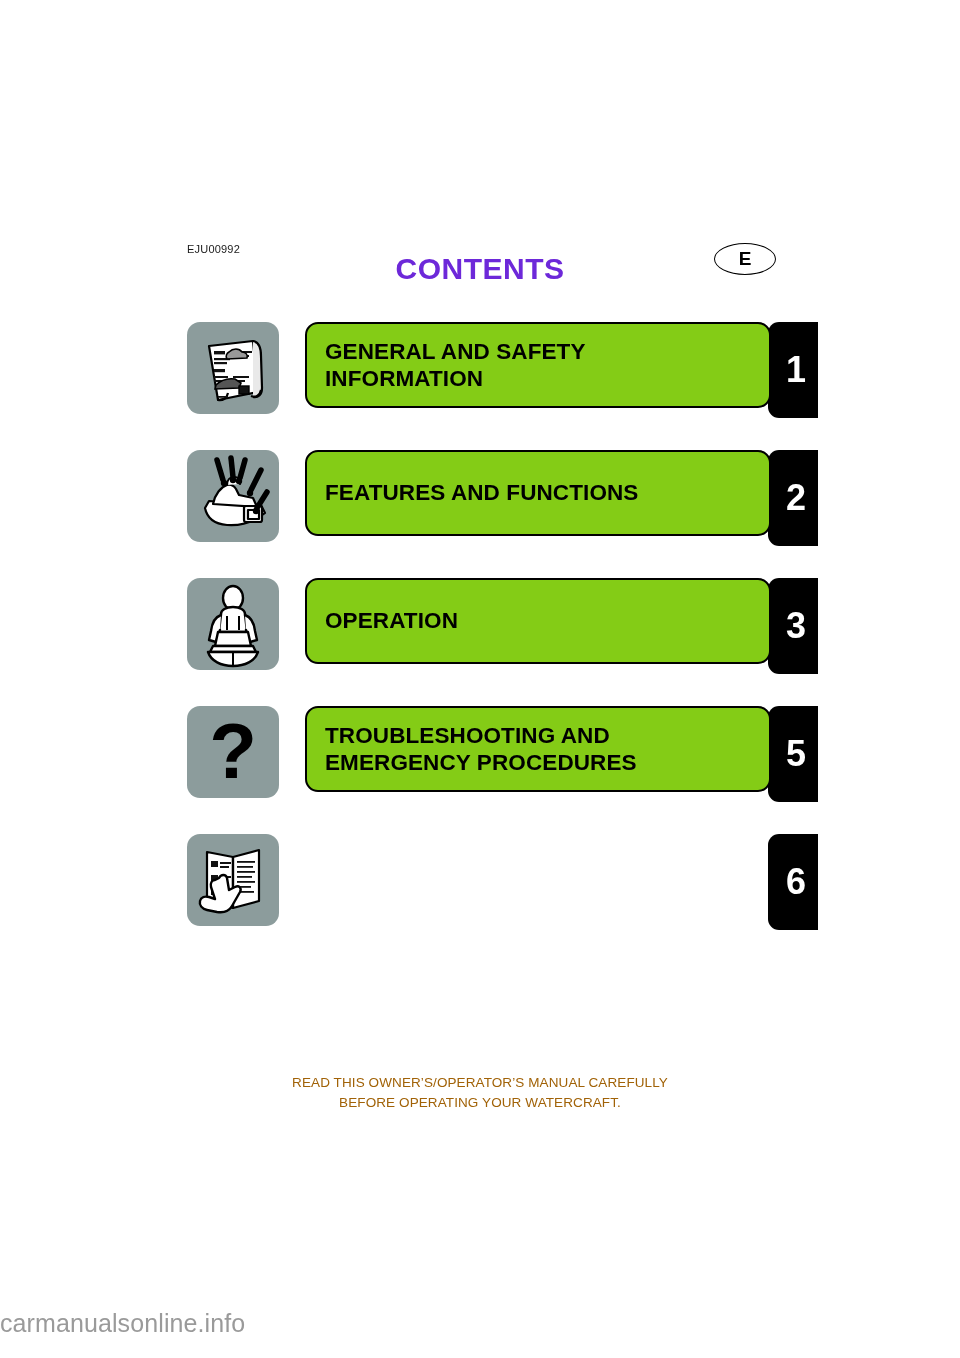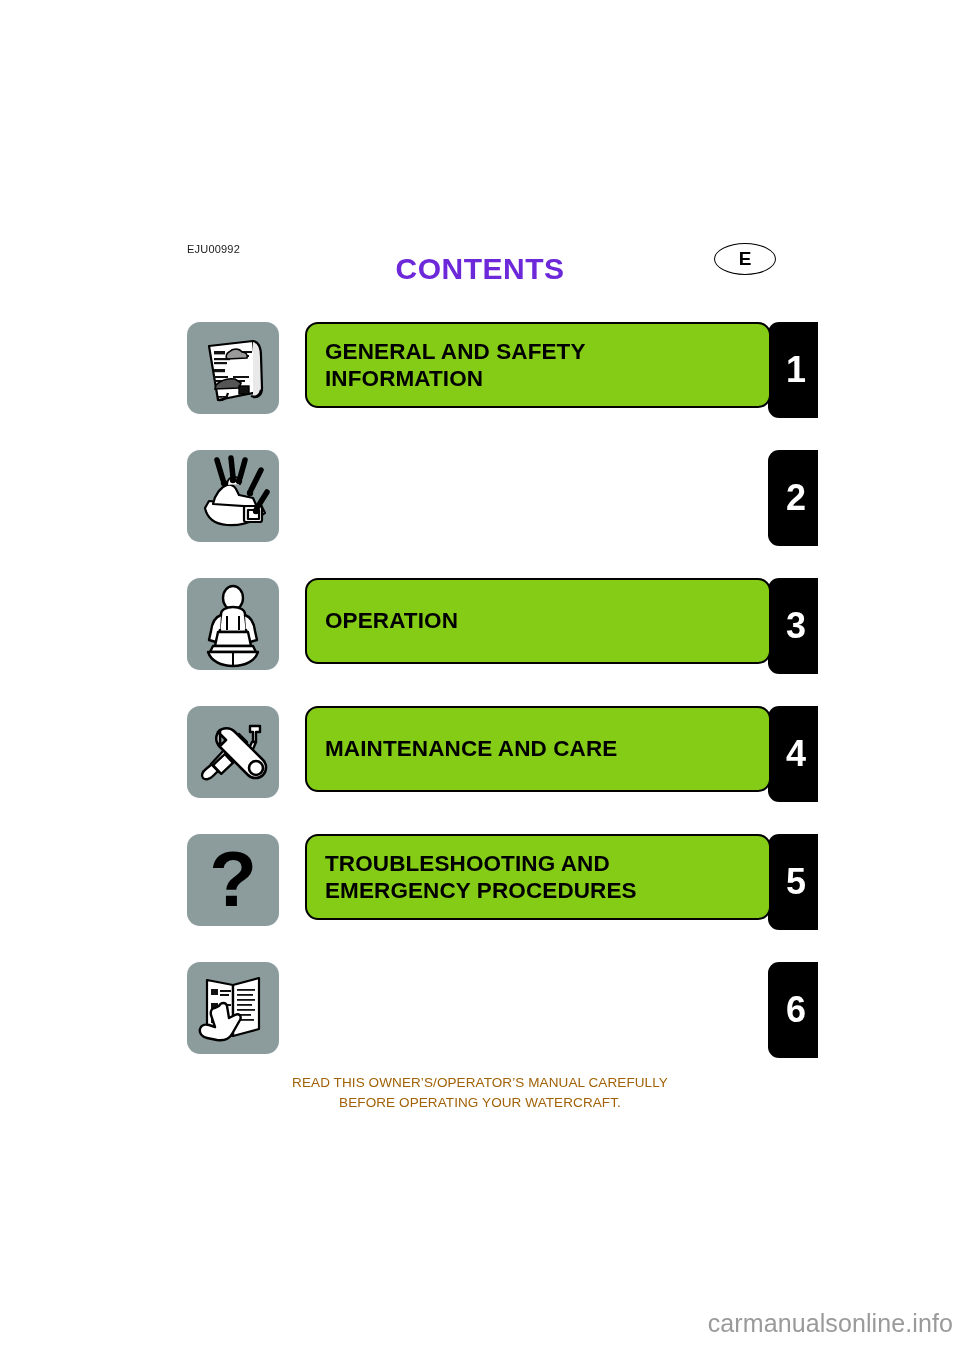--- a/index.html
+++ b/index.html
@@ -148,21 +148,21 @@
     color: #a16207;
     letter-spacing: 0.1px;
     white-space: pre-line;
   }
 
   .watermark {
     position: absolute;
     left: 0;
     top: 1309px;
     width: 953px;
-    text-align: right;
+    text-align: left;
     font-size: 25px;
     color: #9a9a9a;
     font-weight: 400;
     letter-spacing: 0.1px;
   }
 </style>
 </head>
 <body>
 
 <div class="page">
@@ -236,20 +236,23 @@
           </g>
           <g fill="#000">
             <circle cx="37" cy="33" r="3.2"></circle>
             <circle cx="46" cy="30" r="3.2"></circle>
             <circle cx="52" cy="31" r="3.2"></circle>
             <circle cx="63" cy="43" r="3.2"></circle>
             <circle cx="69" cy="61" r="3.2"></circle>
           </g>
         </svg>
       </div>
+      <div class="label-box">
+        <div class="label-text">FEATURES AND FUNCTIONS</div>
+      </div>
       <div class="num-tab">
         <span>2</span>
       </div>
     </div>
 
     <div class="row">
       <div class="icon-tile">
         <svg width="92" height="92" viewBox="0 0 92 92">
           <g stroke="#000" stroke-width="2.4" fill="#fff" stroke-linejoin="round" stroke-linecap="round">
             <ellipse cx="46" cy="20" rx="10" ry="12"></ellipse>
@@ -268,43 +271,20 @@
         </svg>
       </div>
       <div class="label-box">
         <div class="label-text">OPERATION</div>
       </div>
       <div class="num-tab">
         <span>3</span>
       </div>
     </div>
 
-    <div class="row">
-      <div class="icon-tile">
-        <svg width="92" height="92" viewBox="0 0 92 92">
-          <g stroke="#000" stroke-width="2.4" fill="#fff" stroke-linejoin="round" stroke-linecap="round">
-            <path d="M63 20 l10 0 l0 6 l-4 0 l0 10 l-3 0 l0 -10 l-3 0 z"></path>
-            <path d="M65 36 l4 0 l-10 24 l-4 -2 z"></path>
-            <path d="M26 70 c-4 4 -8 4 -10 2 c-2 -2 -1 -6 3 -9 l6 -5 l6 7 z"></path>
-            <path d="M24 58 l28 -30 l8 8 l-28 30 z"></path>
-            <rect x="28" y="52" width="16" height="12" transform="rotate(-43 36 58)"></rect>
-          </g>
-          <g stroke="#000" stroke-width="2.6" fill="#fff" stroke-linejoin="round" stroke-linecap="round">
-            <path d="M33 24 c-5 5 -5 12 0 17 l28 28 c4 4 11 4 15 0 c4 -4 4 -11 0 -15 l-28 -28 c-5 -5 -12 -5 -17 0 l8 8 l-6 6 z"></path>
-            <circle cx="69" cy="62" r="7"></circle>
-          </g>
-        </svg>
-      </div>
-      <div class="label-box">
-        <div class="label-text">MAINTENANCE AND CARE</div>
-      </div>
-      <div class="num-tab">
-        <span>4</span>
-      </div>
-    </div>
 
     <div class="row">
       <div class="icon-tile">
         <svg width="92" height="92" viewBox="0 0 92 92">
           <text x="46" y="72" text-anchor="middle" font-family="'Liberation Sans', sans-serif" font-size="78" font-weight="bold" fill="#000">?</text>
         </svg>
       </div>
       <div class="label-box">
         <div class="label-text">TROUBLESHOOTING AND
 EMERGENCY PROCEDURES</div>

